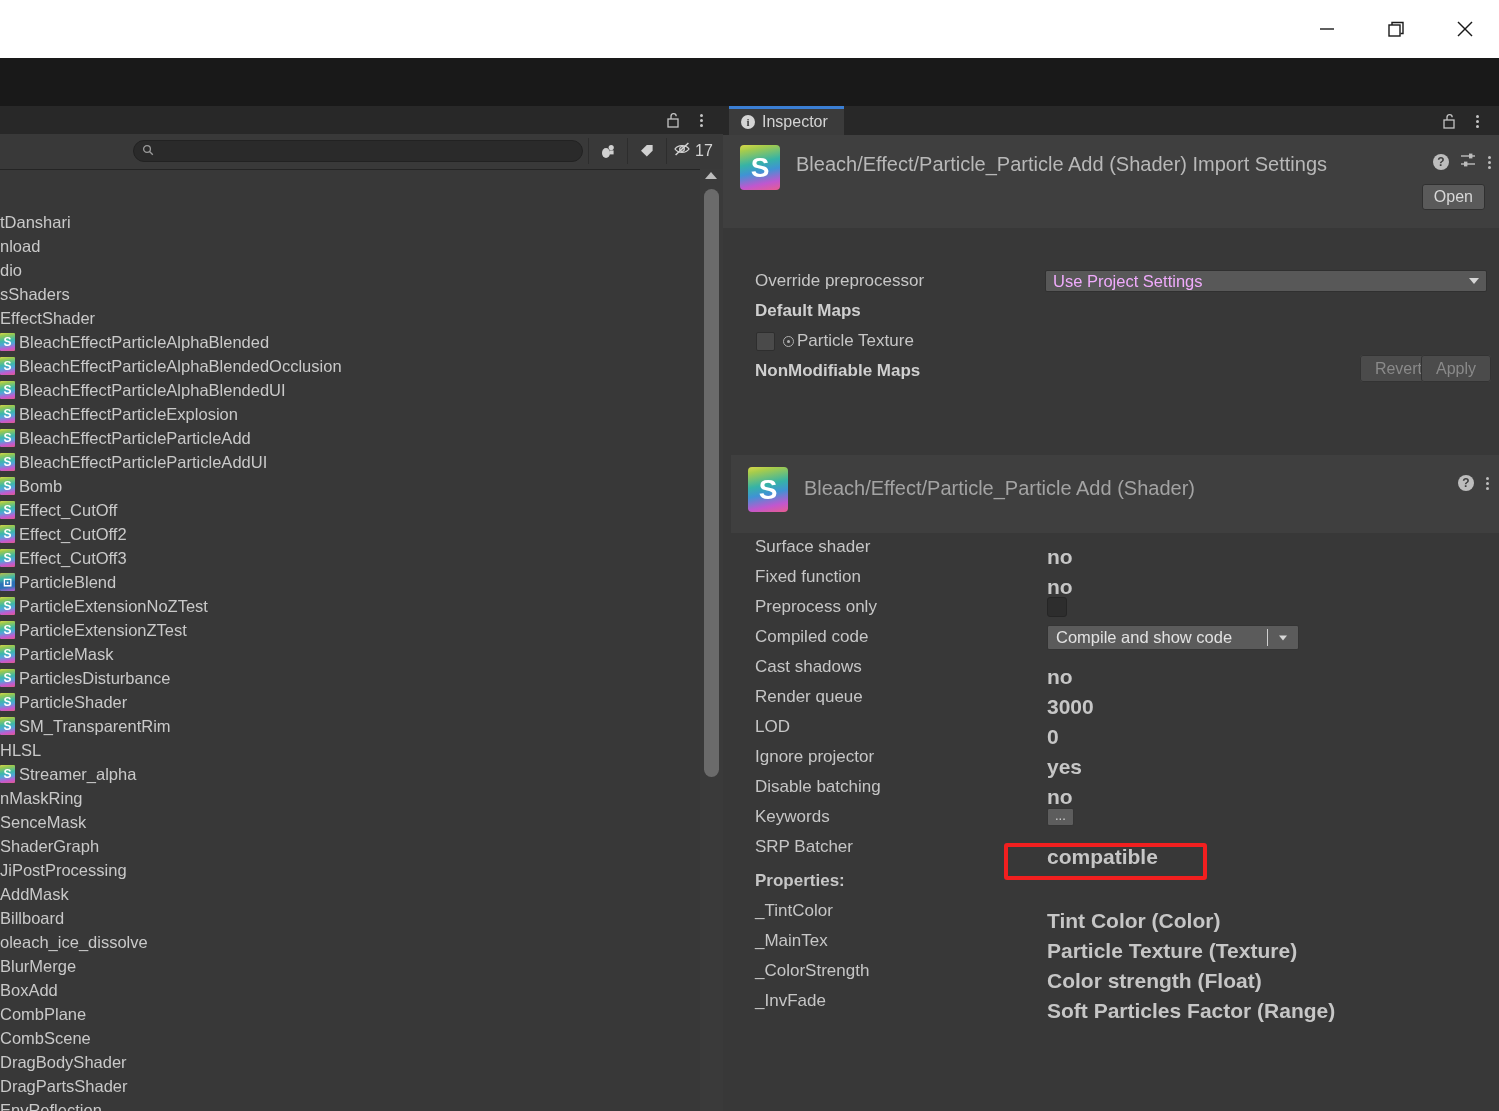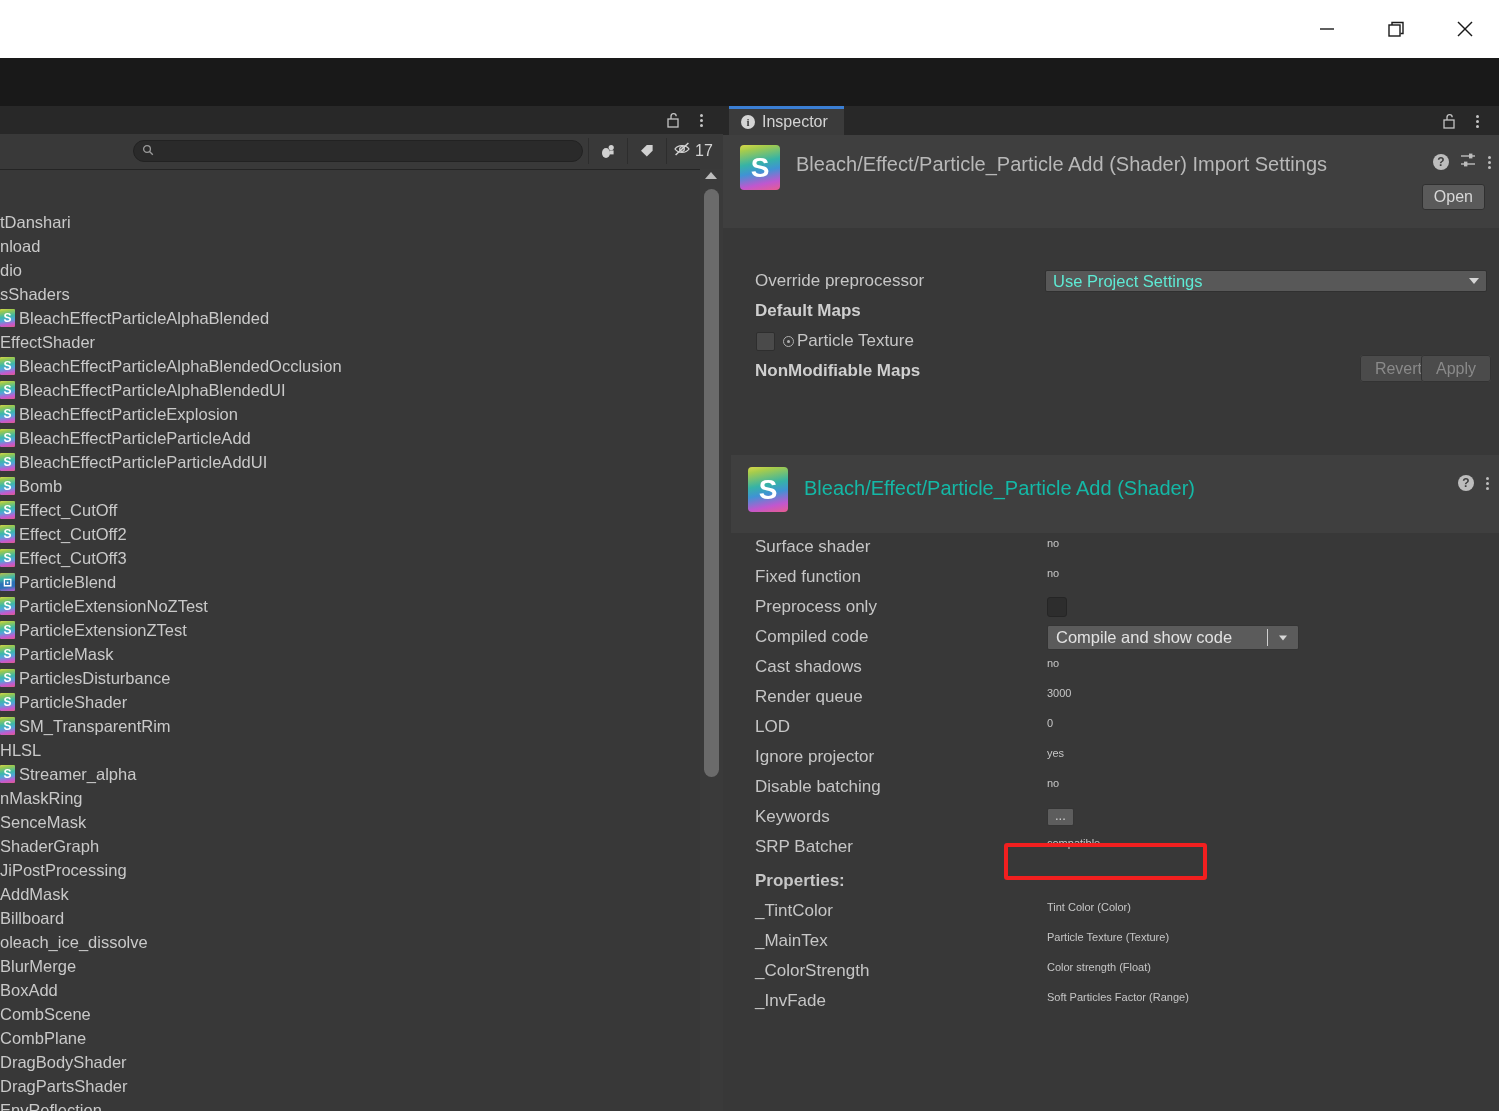--- a/index.html
+++ b/index.html
@@ -221,21 +221,21 @@
   }
   .row .key {
     position: absolute; left: 32px; color: #c6c6c6; font-size: 17px;
   }
   .row .key.bold { font-weight: 700; color: #cfcfcf; }
 
   .dropdown-wide {
     position: absolute; left: 322px; top: 4px; width: 442px; height: 22px;
     background: #585858; border: 1px solid #303030; border-radius: 2px;
     display: flex; align-items: center; padding-left: 7px;
-    color: #5eead4; font-size: 16.5px; box-sizing: border-box;
+    color: #f0abfc; font-size: 16.5px; box-sizing: border-box;
   }
   .dropdown-wide .dd-caret {
     position: absolute; right: 7px; top: 50%; transform: translateY(-50%);
     width: 0; height: 0; border-left: 5px solid transparent;
     border-right: 5px solid transparent; border-top: 6px solid #d6d6d6;
   }
   .checkbox-sq {
     width: 19px; height: 19px; background: #4a4a4a;
     border: 1px solid #2e2e2e; border-radius: 2px; box-sizing: border-box;
   }
@@ -266,42 +266,42 @@
     color: #c7c7c7; font-size: 17px; box-sizing: border-box;
   }
 
   .imported-header {
     position: absolute; left: 8px; top: 349px; width: 768px; height: 78px;
     background: #3f3f3f; border-bottom: 1px solid #303030;
   }
   .imported-header .big-shader-ico { left: 17px; top: 12px; }
   .imported-header .insp-title2 {
     position: absolute; left: 73px; top: 22px;
-    color: #14b8a6; font-size: 20px; white-space: nowrap;
+    color: #a3a3a3; font-size: 20px; white-space: nowrap;
   }
   .imported-header .hdr-icons2 {
     position: absolute; right: 10px; top: 20px;
     display: flex; align-items: center; gap: 12px; color: #bdbdbd;
   }
 
   .prop-area {
     position: absolute; left: 8px; top: 427px; width: 768px; height: 578px;
     background: #383838;
   }
   .prow {
     position: absolute; left: 0; width: 768px; height: 30px;
   }
   .prow .pk {
     position: absolute; left: 24px; top: 4px;
     color: #c6c6c6; font-size: 17px;
   }
   .prow .pk.bold { font-weight: 700; }
   .prow .pv {
-    position: absolute; left: 316px; top: 4px;
-    color: #c6c6c6; font-size: 11px;
+    position: absolute; left: 316px; top: 12px;
+    color: #c6c6c6; font-size: 21px; font-weight: bold;
   }
   .kw-btn {
     position: absolute; left: 316px; top: 5px;
     background: #5d5d5d; border: 1px solid #353535; border-radius: 2px;
     color: #d0d0d0; font-size: 13px; padding: 1px 7px 3px 7px;
     line-height: 12px;
   }
   .compiled-dd {
     position: absolute; left: 316px; top: 2px; width: 252px; height: 25px;
     background: #5b5b5b; border: 1px solid #343434; border-radius: 2px;
@@ -445,26 +445,26 @@
         </div>
         <div class="asset-row folder">
           <span class="lbl">nload</span>
         </div>
         <div class="asset-row folder">
           <span class="lbl">dio</span>
         </div>
         <div class="asset-row folder">
           <span class="lbl">sShaders</span>
         </div>
+        <div class="asset-row folder">
+          <span class="lbl">EffectShader</span>
+        </div>
         <div class="asset-row shader">
           <span class="shader-ico"></span>
           <span class="lbl">BleachEffectParticleAlphaBlended</span>
-        </div>
-        <div class="asset-row folder">
-          <span class="lbl">EffectShader</span>
         </div>
         <div class="asset-row shader">
           <span class="shader-ico"></span>
           <span class="lbl">BleachEffectParticleAlphaBlendedOcclusion</span>
         </div>
         <div class="asset-row shader">
           <span class="shader-ico"></span>
           <span class="lbl">BleachEffectParticleAlphaBlendedUI</span>
         </div>
         <div class="asset-row shader">
@@ -551,24 +551,24 @@
         <div class="asset-row folder">
           <span class="lbl">oleach_ice_dissolve</span>
         </div>
         <div class="asset-row folder">
           <span class="lbl">BlurMerge</span>
         </div>
         <div class="asset-row folder">
           <span class="lbl">BoxAdd</span>
         </div>
         <div class="asset-row folder">
+          <span class="lbl">CombPlane</span>
+        </div>
+        <div class="asset-row folder">
           <span class="lbl">CombScene</span>
-        </div>
-        <div class="asset-row folder">
-          <span class="lbl">CombPlane</span>
         </div>
         <div class="asset-row folder">
           <span class="lbl">DragBodyShader</span>
         </div>
         <div class="asset-row folder">
           <span class="lbl">DragPartsShader</span>
         </div>
         <div class="asset-row folder">
           <span class="lbl">EnvReflection</span>
         </div>

